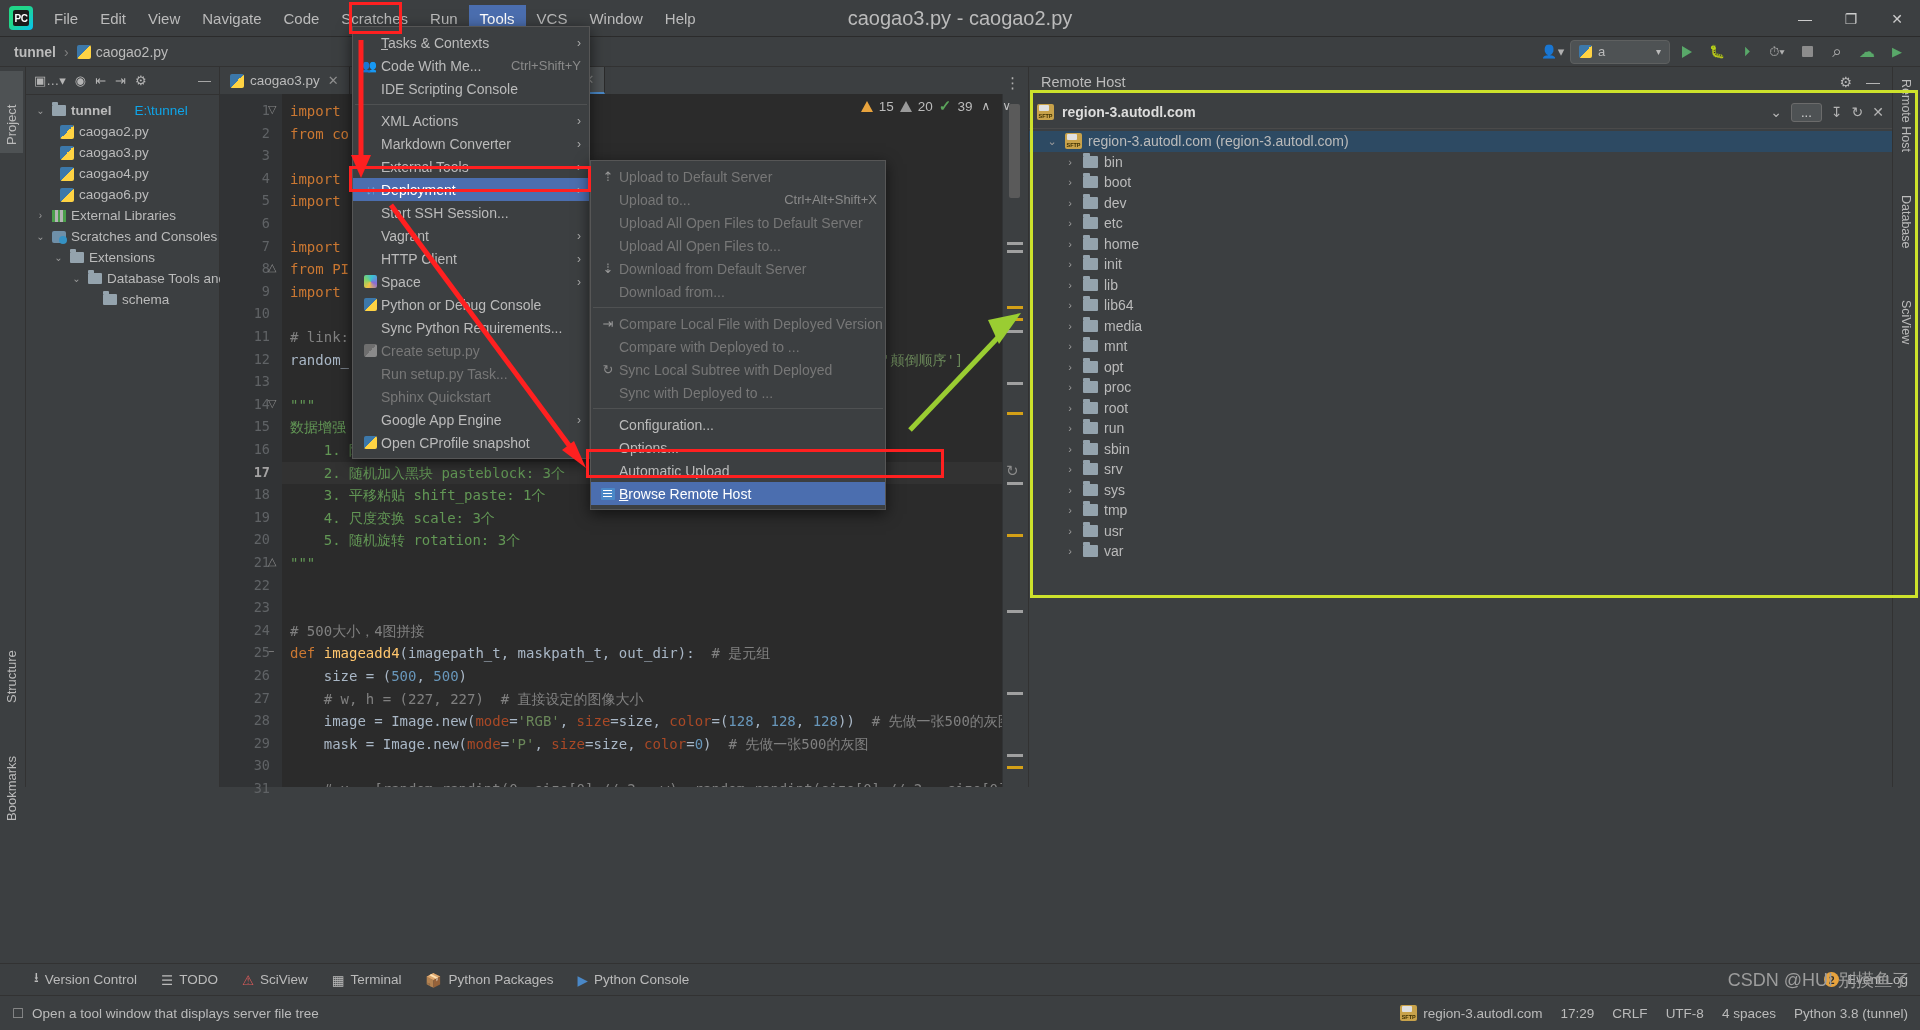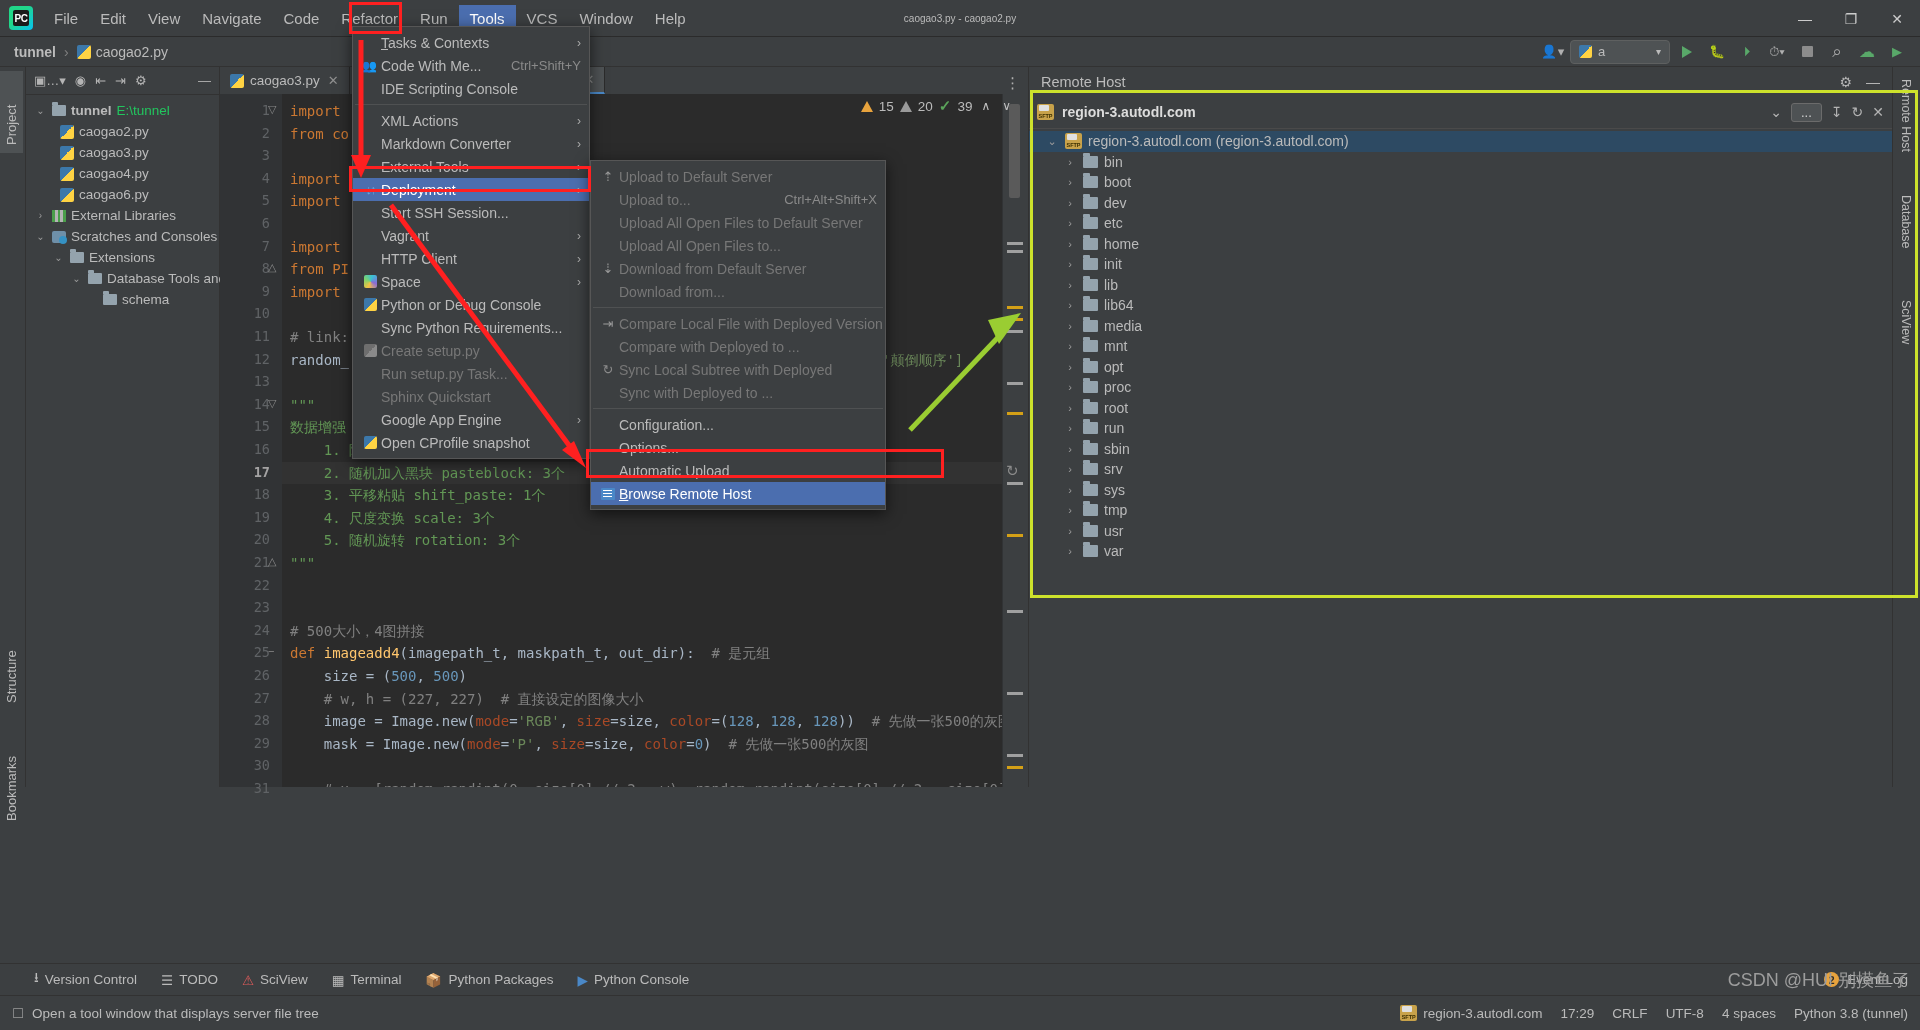--- a/index.html
+++ b/index.html
@@ -39,21 +39,21 @@
     position:relative; white-space:nowrap;
   }
   .menu-item.active { background:#4b6eaf; color:#ffffff; }
   .menu-highlight-box {
     position:absolute; left:349px; top:2px; width:53px; height:32px;
     border:3px solid #ff2020; pointer-events:none; z-index:60;
   }
   .win-title {
     position:absolute; left:0; right:0; top:0; height:37px;
     display:flex; align-items:center; justify-content:center;
-    font-size:10px; color:#bbbbbb; pointer-events:none;
+    font-size:20px; color:#bbbbbb; pointer-events:none;
   }
   .wincontrols {
     position:absolute; right:0; top:0; height:37px; display:flex; align-items:center;
   }
   .wc { width:46px; height:37px; display:flex; align-items:center; justify-content:center;
         color:#cccccc; font-size:14px; }
 
   
   .navbar {
     position:absolute; left:0; top:37px; width:1920px; height:30px;
@@ -105,21 +105,21 @@
   .pt-ico { color:#b4b4b4; font-size:13px; display:flex; align-items:center; }
   .proj-tree { padding-top:5px; font-size:13.5px; }
   .tnode { display:flex; align-items:center; height:21px; gap:5px; white-space:nowrap; }
   .tw { width:13px; text-align:center; color:#9b9b9b; font-size:10px; flex:0 0 auto;}
   .folder {
     width:14px;height:11px;background:#94a3ad;border-radius:1px;position:relative;flex:0 0 auto;
   }
   .folder::before{content:"";position:absolute;left:0;top:-3px;width:6px;height:3px;background:#94a3ad;border-radius:1px 1px 0 0;}
   .lbl { color:#bbbbbb; }
   .lbl.bold { font-weight:bold; }
-  .dim { color:#22c55e; }
+  .dim { color:#0ea5e9;margin-left:18px; }
   .libico { width:14px;height:12px;flex:0 0 auto;
     background:linear-gradient(90deg,#4a9e4a 0 20%,#b4b4b4 20% 40%,#4a9e4a 40% 60%,#b4b4b4 60% 80%,#4a9e4a 80% 100%);}
   .scrico { width:14px;height:12px;flex:0 0 auto;background:#6e8fa8;border-radius:2px;position:relative;}
   .scrico::after{content:"";position:absolute;right:-1px;bottom:-1px;width:8px;height:8px;border-radius:50%;background:#3592c4;}
 
   
   .editor-wrap {
     position:absolute; left:220px; top:67px; width:808px; height:720px; background:#2b2b2b;
   }
   .tabbar { height:27px; background:#3c3f41; display:flex; align-items:flex-end; }
@@ -301,21 +301,21 @@
   <div class="titlebar">
     <div class="pc-logo">
         <span>PC</span>
       </div>
     <div class="menubar">
       <div class="menu-item"><span>File</span></div>
       <div class="menu-item"><span>Edit</span></div>
       <div class="menu-item"><span>View</span></div>
       <div class="menu-item"><span>Navigate</span></div>
       <div class="menu-item"><span>Code</span></div>
-      <div class="menu-item"><span>Refactor</span></div>
+      <div class="menu-item"><span>Scratches</span></div>
       <div class="menu-item"><span>Run</span></div>
       <div class="menu-item active"><span>Tools</span></div>
       <div class="menu-item"><span>VCS</span></div>
       <div class="menu-item"><span>Window</span></div>
       <div class="menu-item"><span>Help</span></div>
     </div>
     <div class="win-title">caogao3.py - caogao2.py</div>
     <div class="wincontrols">
       <div class="wc">—</div>
       <div class="wc">❐</div>

